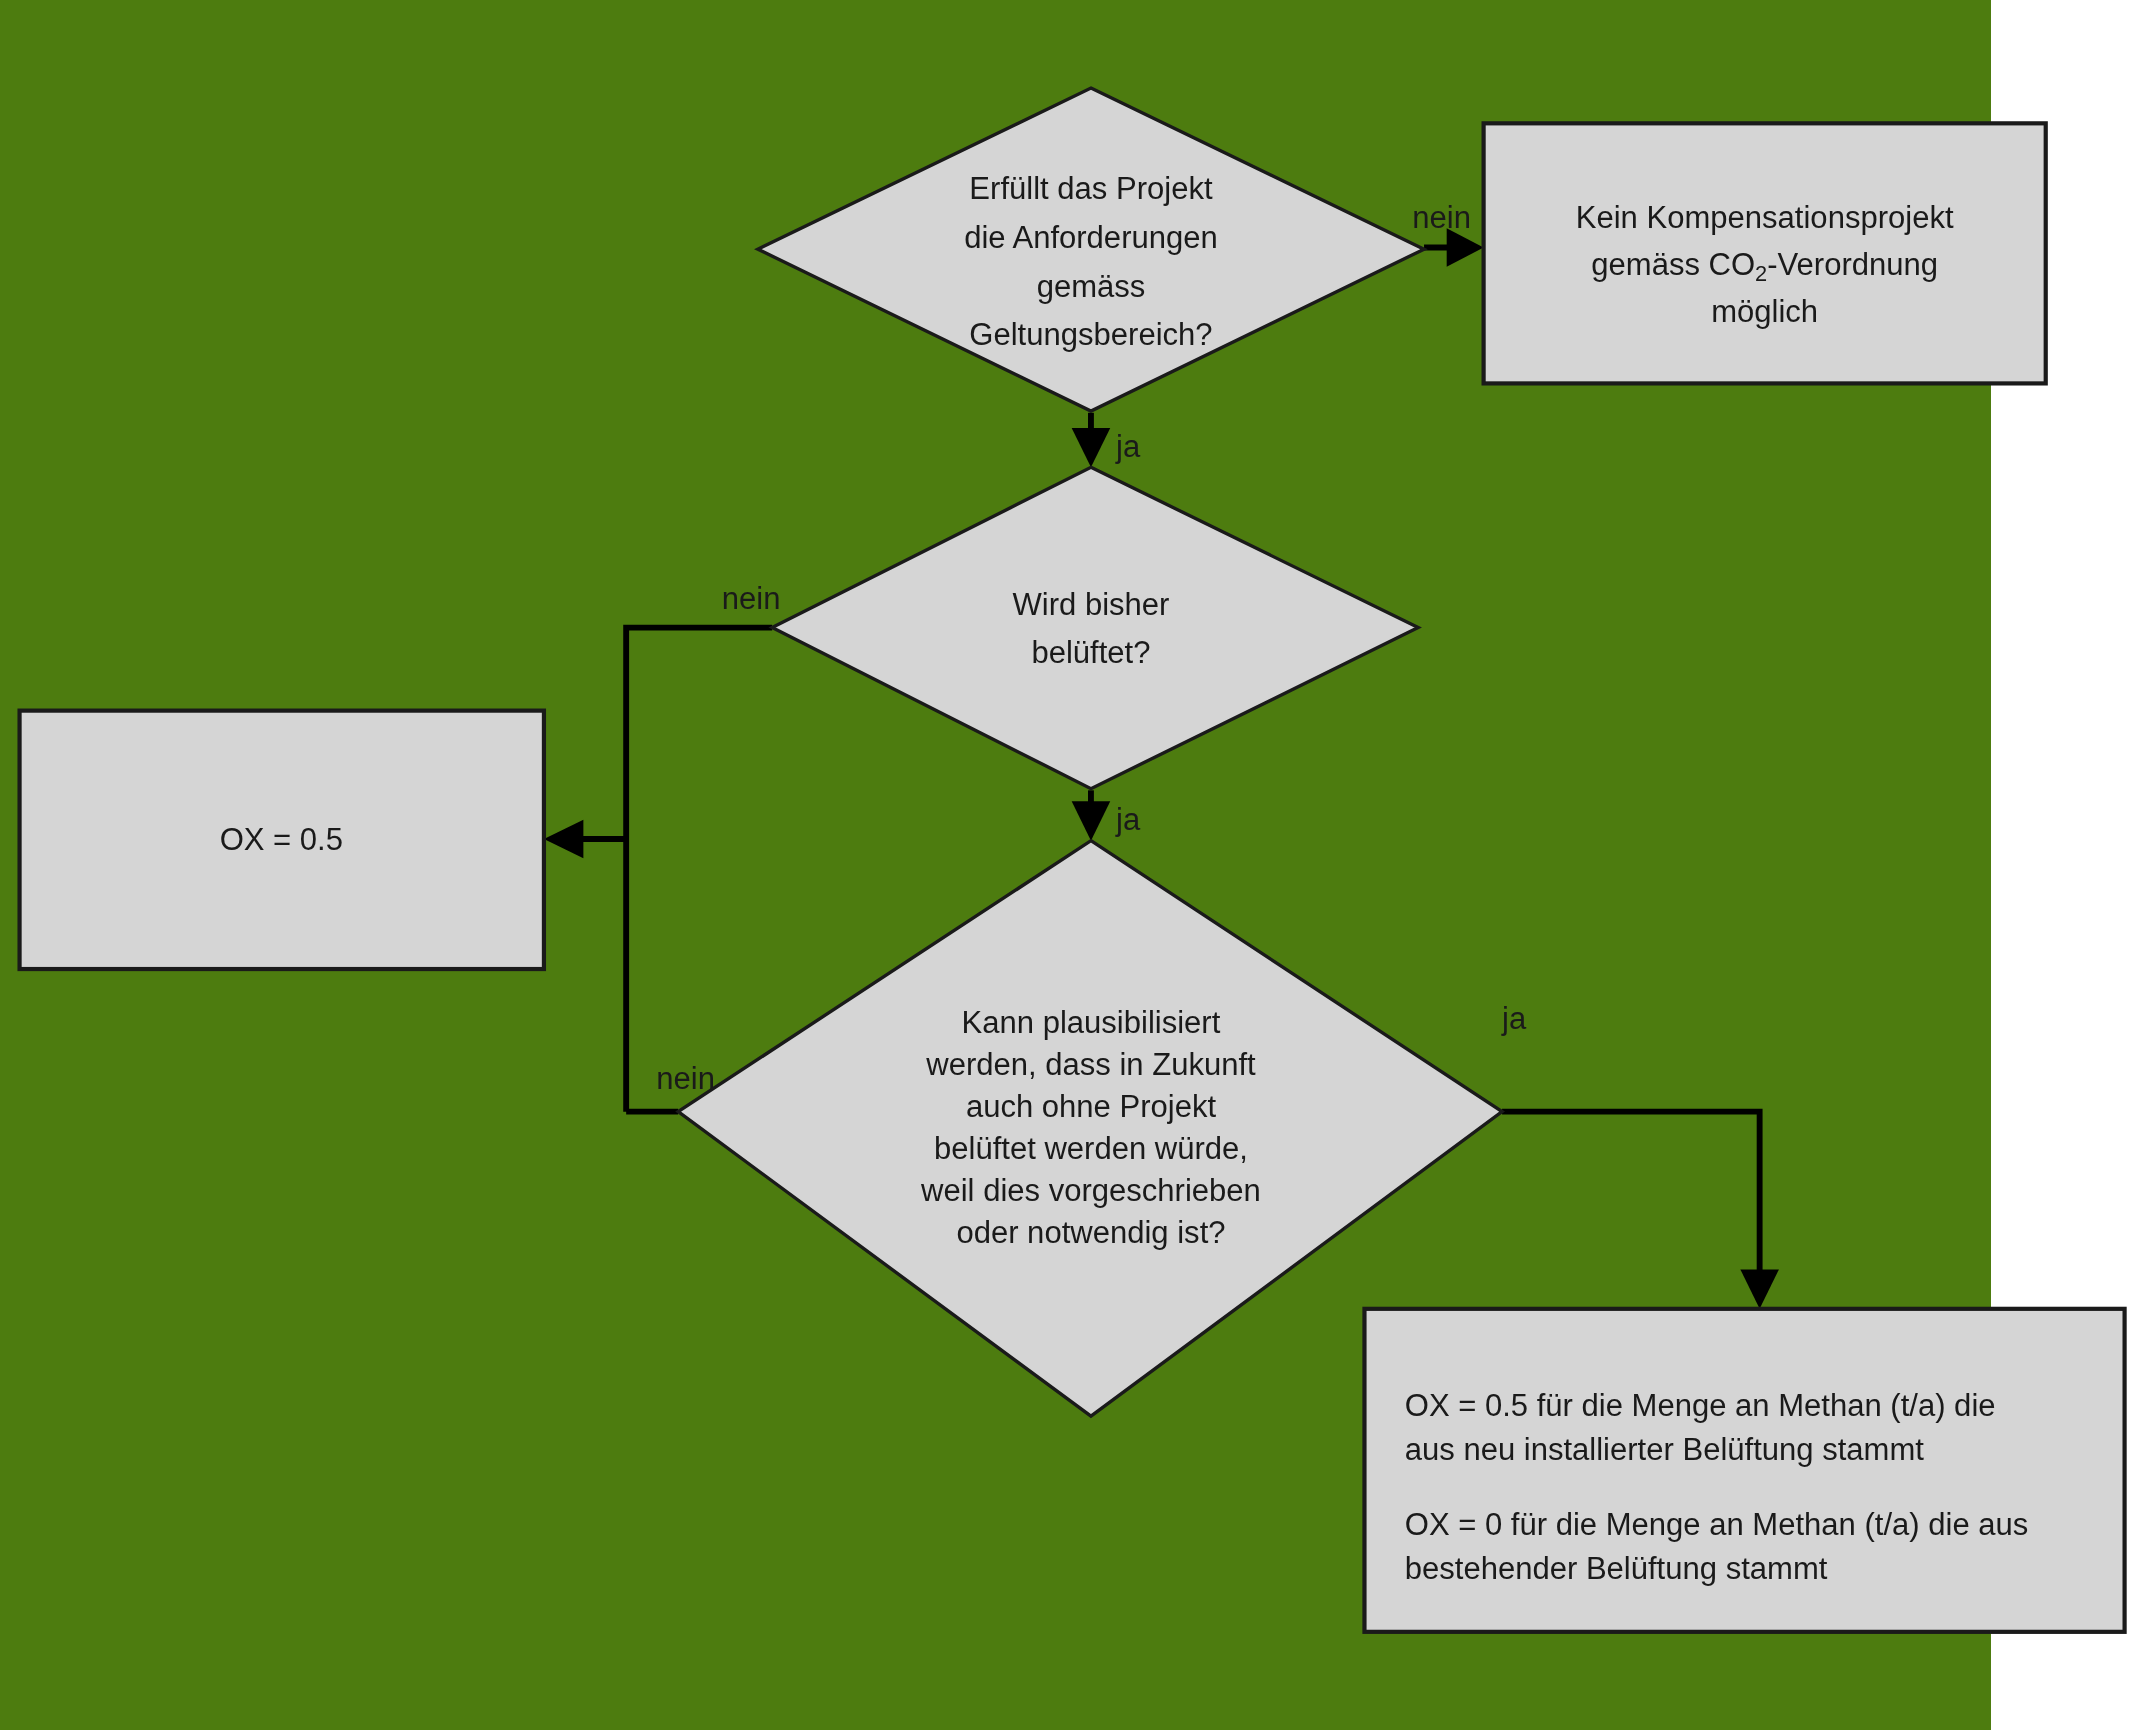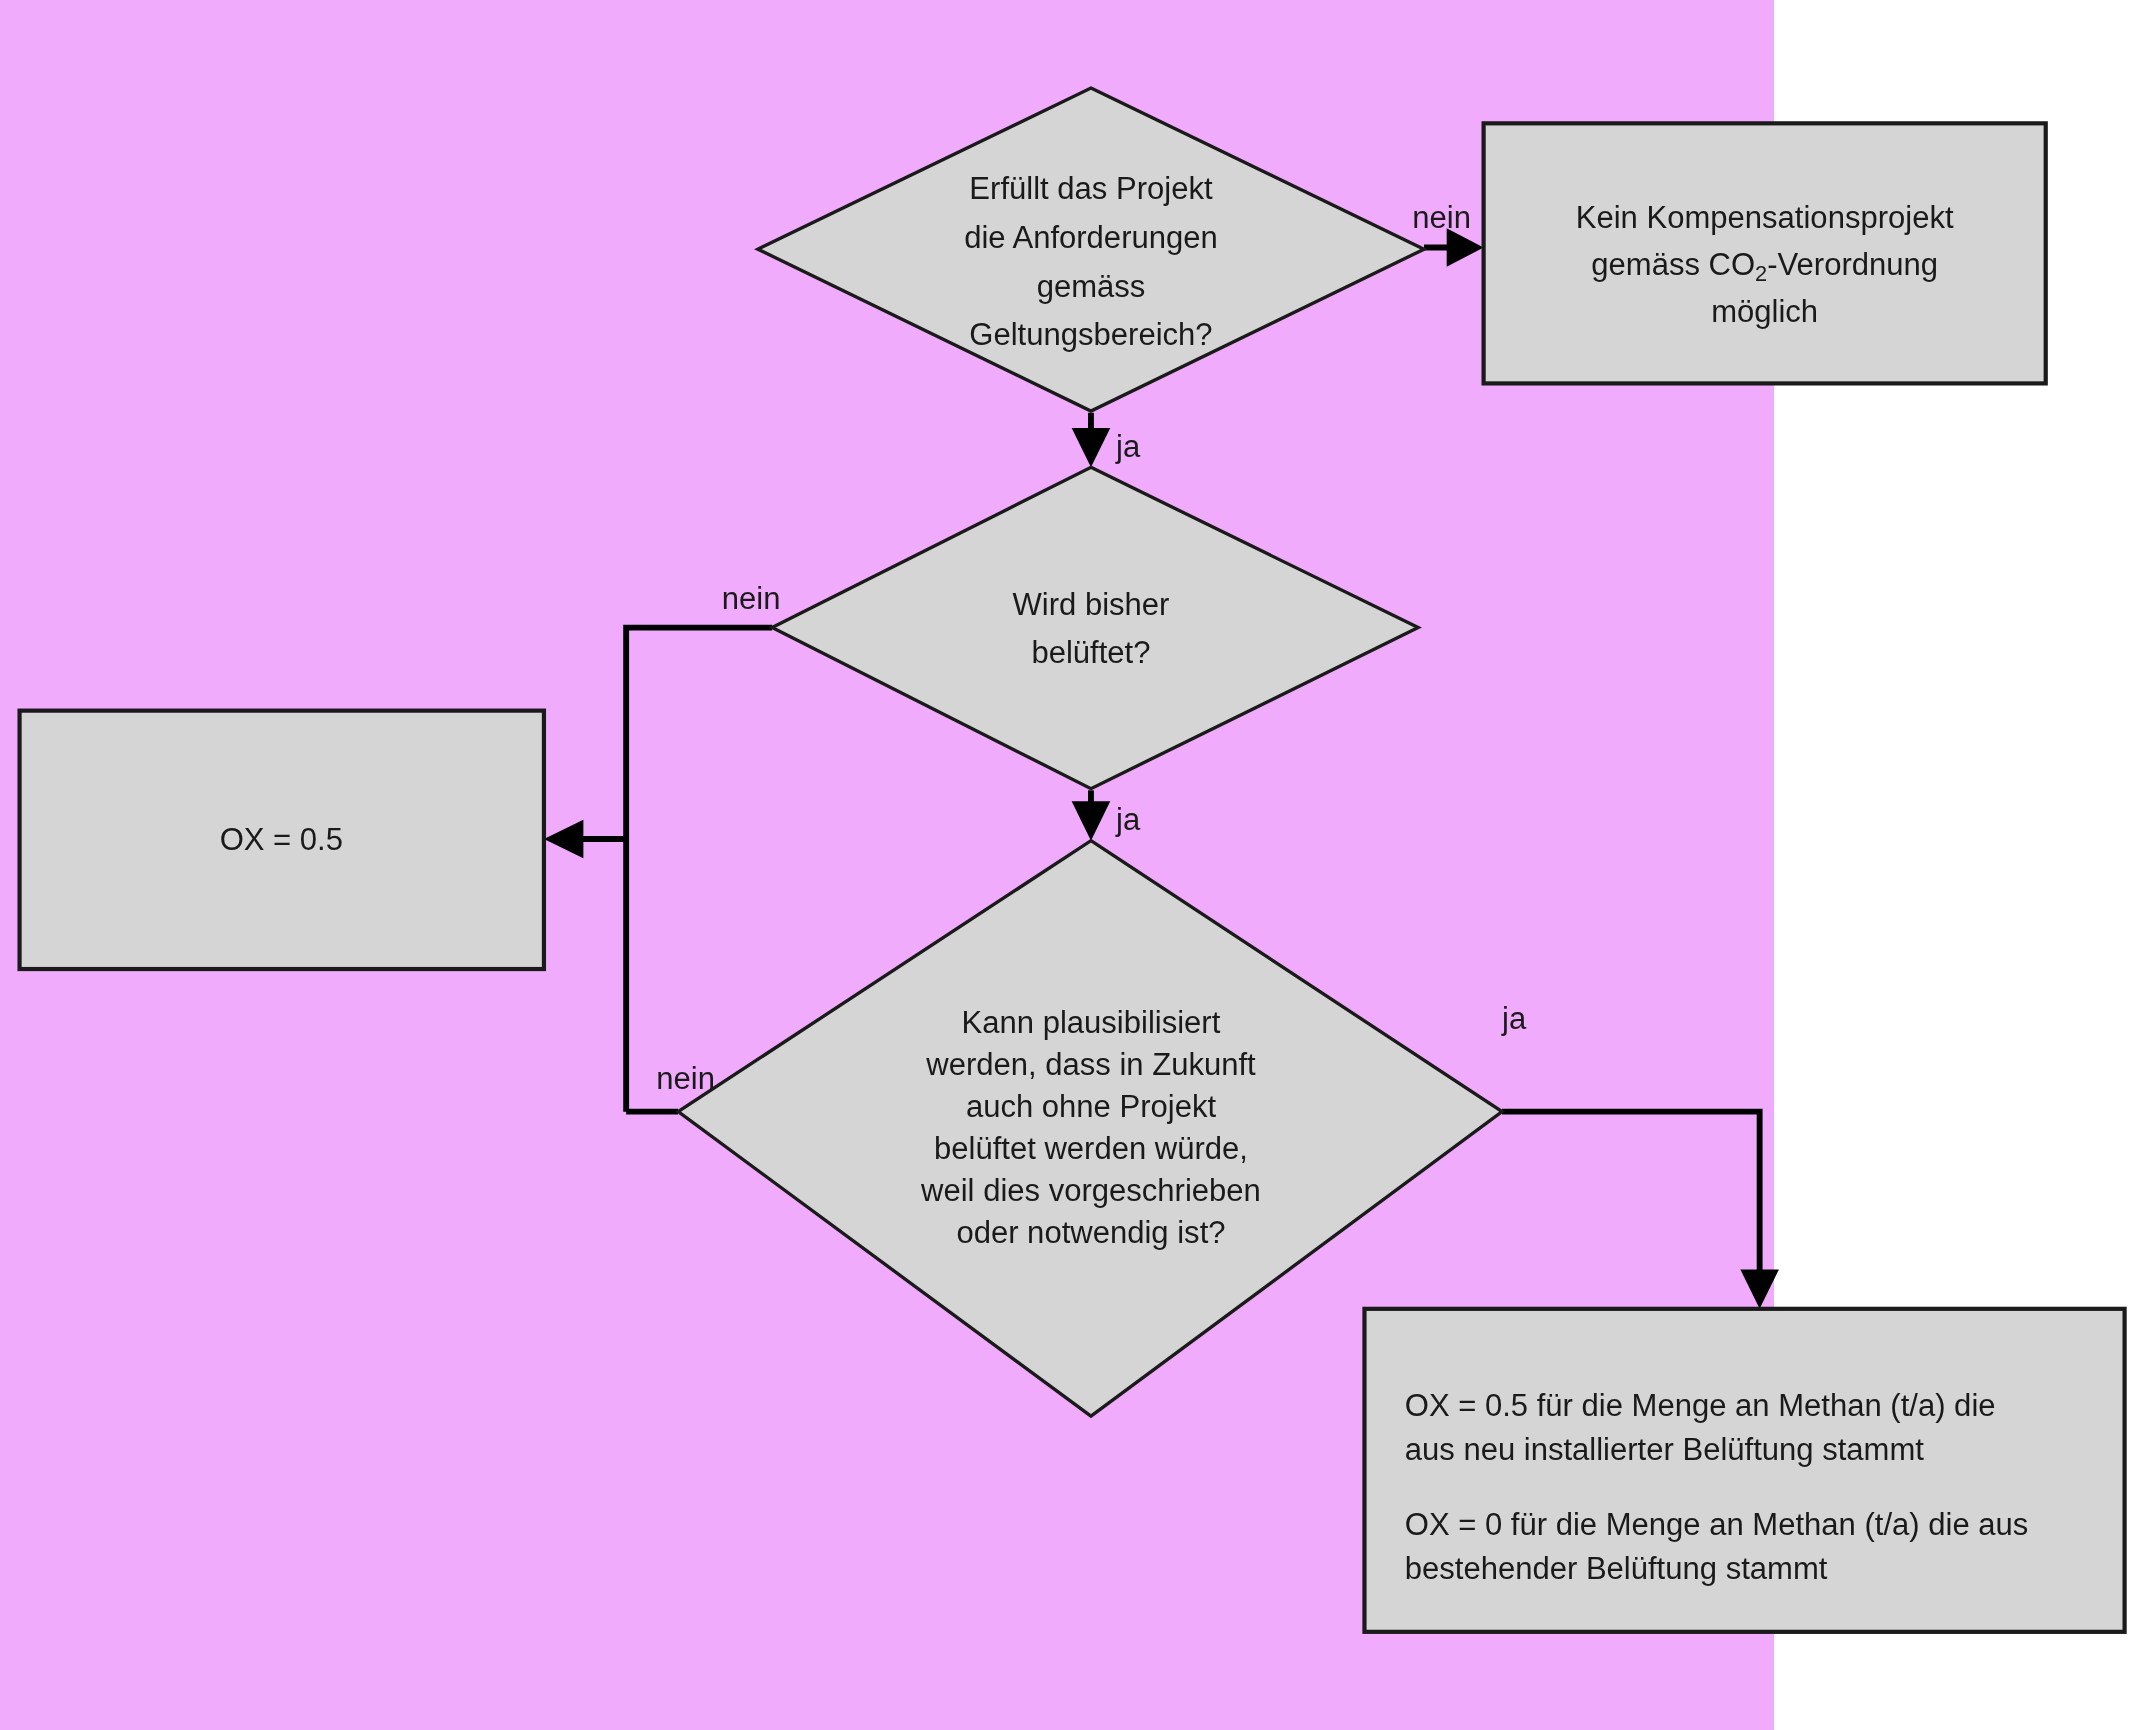--- a/index.html
+++ b/index.html
@@ -8,23 +8,23 @@
     background: #ffffff;
   }
   body {
     width: 2145px;
     height: 1730px;
     font-family: "Liberation Sans", sans-serif;
     overflow: hidden;
   }
   #flowchart-root {
     position: relative;
-    width: 1774px;
+    width: 1991px;
     height: 1730px;
-    background: #f0abfc;
+    background: #4d7c0f;
   }
   svg.chart-canvas {
     display: block;
     width: 2145px;
     height: 1730px;
   }
   .node-shape {
     fill: #d5d5d5;
     stroke: #1a1a1a;
     stroke-width: 4;

